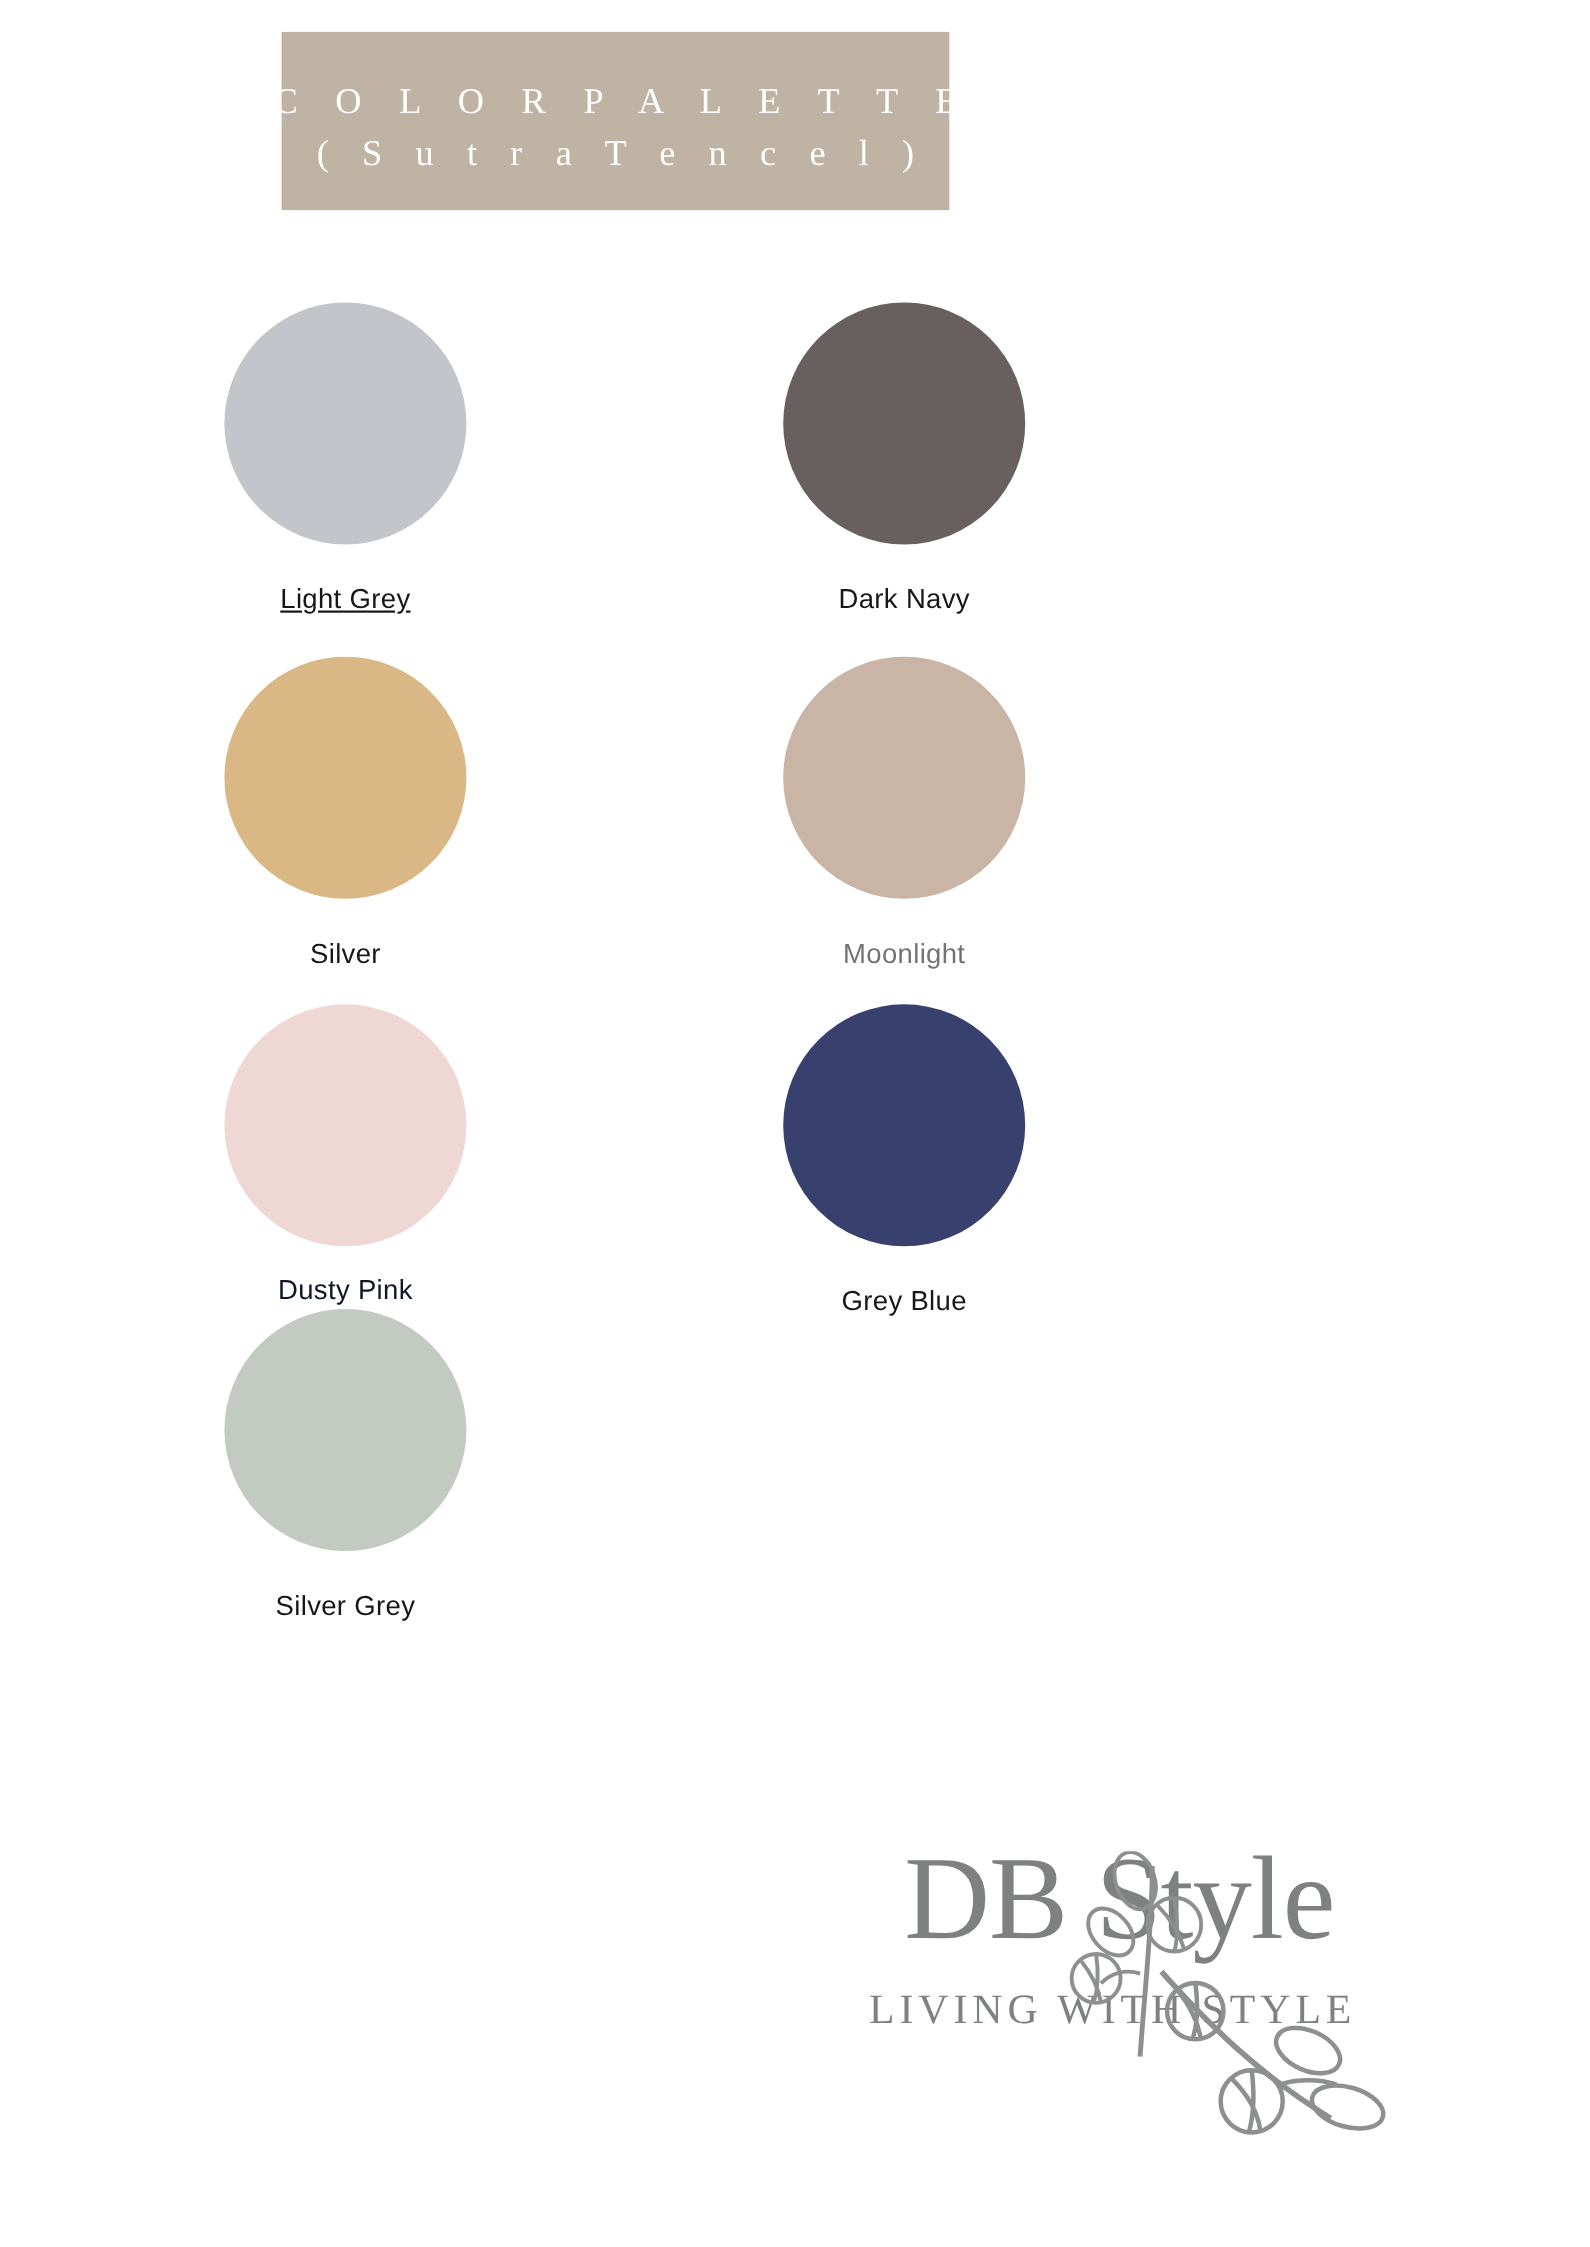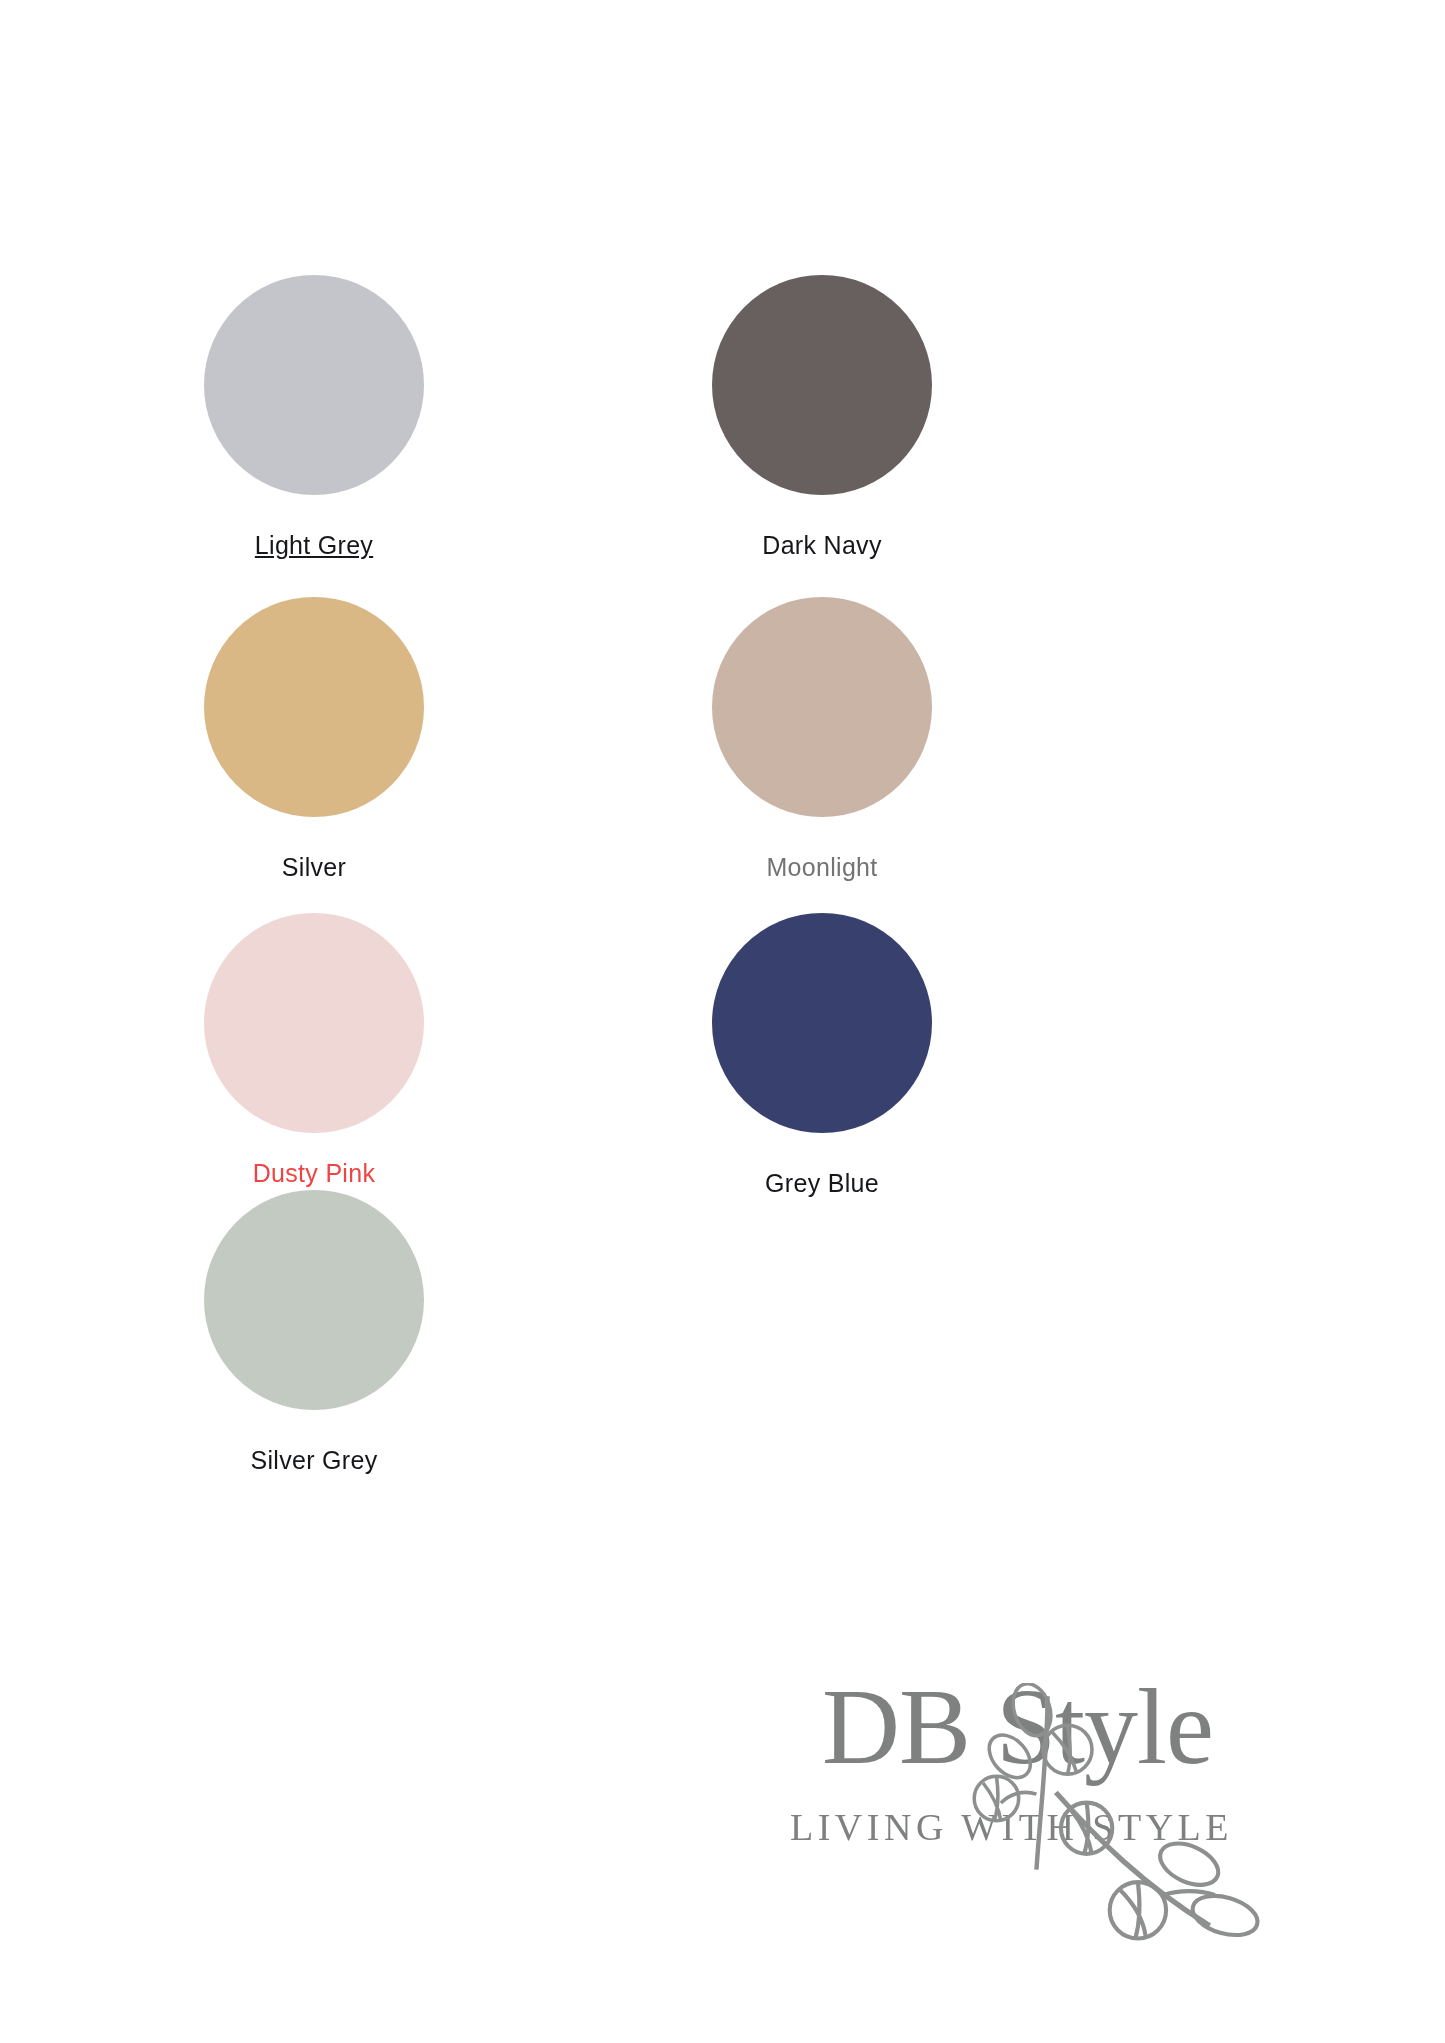--- a/index.html
+++ b/index.html
@@ -132,20 +132,24 @@
     pointer-events: none;
   }
   .cotton-top { left: 10px; top: 18px; width: 80px; height: 90px; }
   .cotton-bottom { left: 130px; top: 112px; width: 95px; height: 78px; }
 </style>
 </head>
 <body>
 
 <div class="page">
 
+  <div class="header-banner" style="background: rgb(191, 179, 163);">
+    <div class="header-line1" style="color: rgb(255, 255, 255);">C O L O R  P A L E T T E</div>
+    <div class="header-line2" style="color: rgb(255, 255, 255);">(  S u t r a  T e n c e l  )</div>
+  </div>
 
   <div>
 
     <div class="swatch col-left row-1">
       <div class="swatch-circle" style="background: rgb(196, 197, 203);"></div>
       <div class="swatch-label" style="color: rgb(22, 23, 26); text-decoration: underline;">Light Grey</div>
     </div>
 
     <div class="swatch col-right row-1">
       <div class="swatch-circle" style="background: rgb(103, 96, 95);"></div>
@@ -157,21 +161,21 @@
       <div class="swatch-label" style="color: rgb(22, 23, 26);">Silver</div>
     </div>
 
     <div class="swatch col-right row-2">
       <div class="swatch-circle" style="background: rgb(201, 180, 166);"></div>
       <div class="swatch-label" style="color: #737373;">Moonlight</div>
     </div>
 
     <div class="swatch col-left row-3">
       <div class="swatch-circle" style="background: rgb(239, 215, 214);"></div>
-      <div class="swatch-label" style="color: #ef4444; margin-top: 26px;">Dusty Pink</div>
+      <div class="swatch-label" style="color: #0f172a; margin-top: 26px;">Dusty Pink</div>
     </div>
 
     <div class="swatch col-right row-3">
       <div class="swatch-circle" style="background: rgb(56, 64, 110);"></div>
       <div class="swatch-label" style="color: rgb(22, 23, 26);">Grey Blue</div>
     </div>
 
     <div class="swatch col-left row-4">
       <div class="swatch-circle" style="background: rgb(195, 202, 193);"></div>
       <div class="swatch-label" style="color: rgb(22, 23, 26);">Silver Grey</div>

